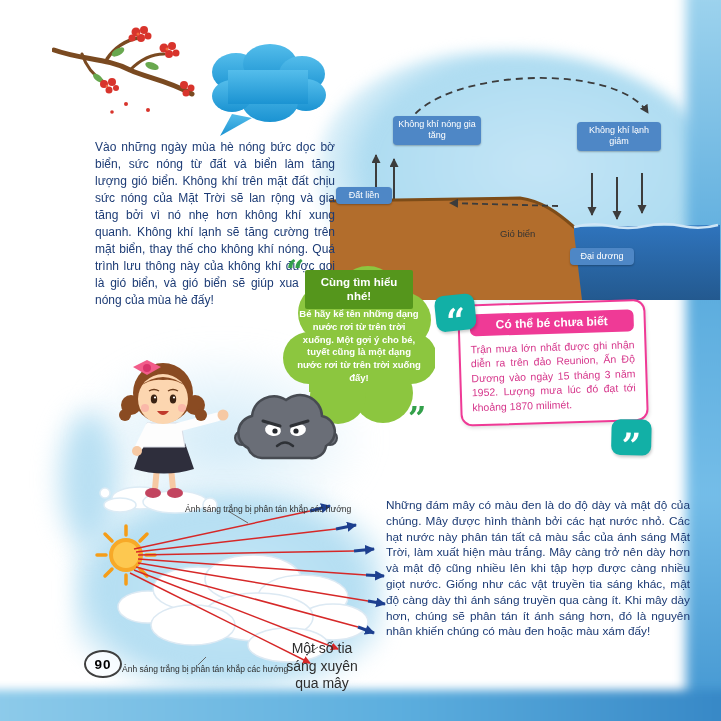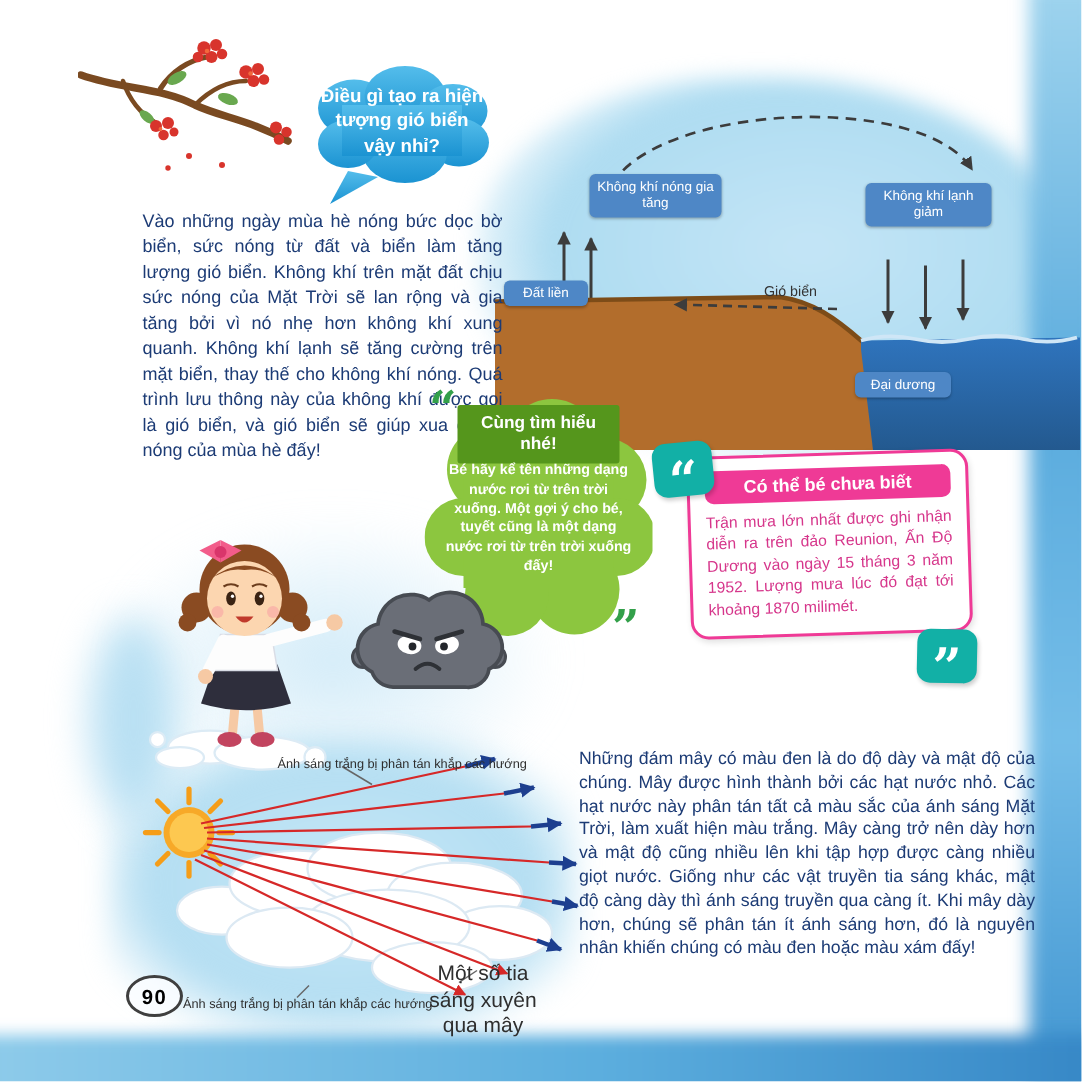--- a/index.html
+++ b/index.html
@@ -27,21 +27,21 @@
   
   .body-text { color:#1c3b75; font-size:12px; line-height:1.42; text-align:justify; }
   .section-heading { color:#12306b; font-size:14.5px; font-weight:bold; line-height:1.32; }
 
   
   .bubble-text { color:#ffffff; font-weight:bold; font-size:12.5px; line-height:1.3; text-align:center; }
 
   
   .dlabel { position:absolute; background:#4e87c6; color:#fff; font-size:9px; line-height:1.25;
     text-align:center; padding:3px 4px; border-radius:4px; box-shadow:0 1px 2px rgba(0,0,0,.28); }
-  .dlabel-plain { position:absolute; color:#333; font-size:9.5px; text-align:center; }
+  .dlabel-plain { position:absolute; color:#333; font-size:9.5px; text-align:left;margin-top:39px; }
 
   
   .activity-title { position:absolute; background:#55961c; color:#fff; font-weight:bold; font-size:11.5px;
     line-height:1.25; text-align:center; border-radius:2px; padding:5px 7px; }
   .activity-body { position:absolute; color:#fff; font-size:9.5px; line-height:1.35; text-align:center;font-weight:bold; }
   .quote-green { position:absolute; font-family:"DejaVu Serif", serif; font-weight:bold; font-size:32px;
     color:#33a04a; line-height:1; }
 
   
   .fact-wrap { position:absolute; left:445px; top:302px; width:202px; transform:rotate(-1.8deg); }
@@ -130,21 +130,20 @@
         <ellipse cx="38" cy="32" rx="24" ry="19"></ellipse>
         <ellipse cx="72" cy="24" rx="27" ry="20"></ellipse>
         <ellipse cx="104" cy="34" rx="23" ry="18"></ellipse>
         <ellipse cx="108" cy="55" rx="20" ry="16"></ellipse>
         <ellipse cx="72" cy="62" rx="28" ry="20"></ellipse>
         <ellipse cx="34" cy="56" rx="20" ry="16"></ellipse>
         <rect x="30" y="30" width="80" height="34"></rect>
         <path d="M 34,74 L 22,96 L 54,78 Z"></path>
       </g>
     </svg>
-    <div class="abs bubble-text" style="left:14px; top:16px; width:112px;">Điều gì tạo ra hiện tượng gió biển vậy nhỉ?</div>
   </div>
 
   <svg class="abs" style="left:330px; top:55px;" width="390" height="245" viewBox="0 0 390 245">
     <defs>
       <marker id="ah-dark" markerWidth="11" markerHeight="10" refX="8" refY="4.5" orient="auto" markerUnits="userSpaceOnUse">
         <path d="M0,0 L9,4.5 L0,9 Z" fill="#3c3c3c"></path>
       </marker>
       <linearGradient id="oceanGrad" x1="0" y1="0" x2="0" y2="1">
         <stop offset="0" stop-color="#2f74bd"></stop>
           <stop offset="1" stop-color="#23598f"></stop>

